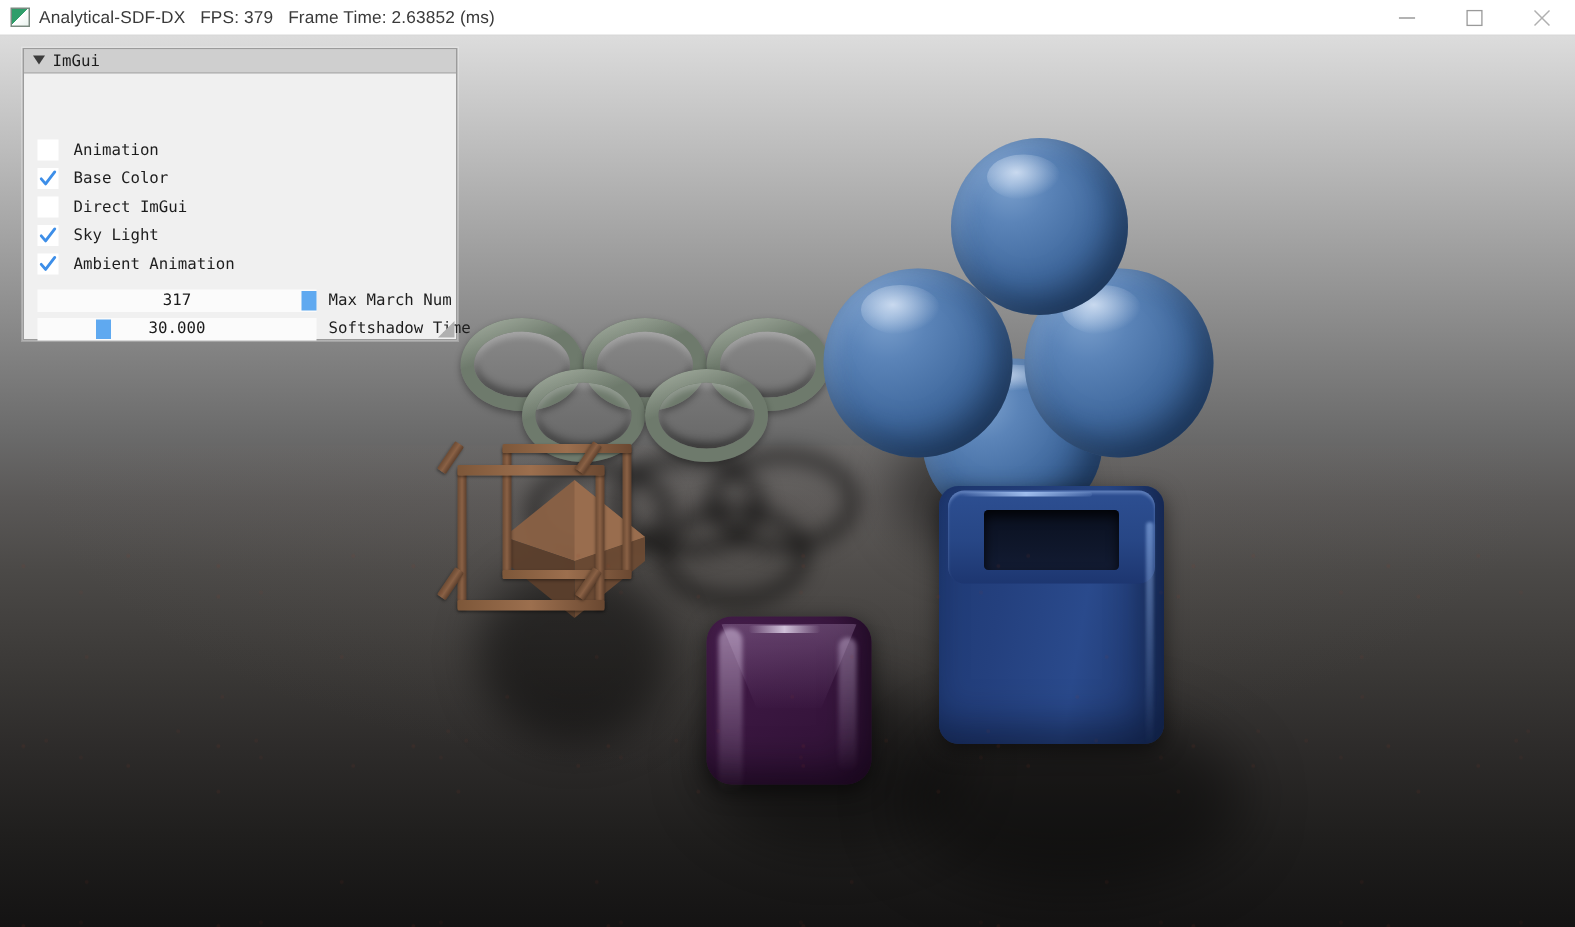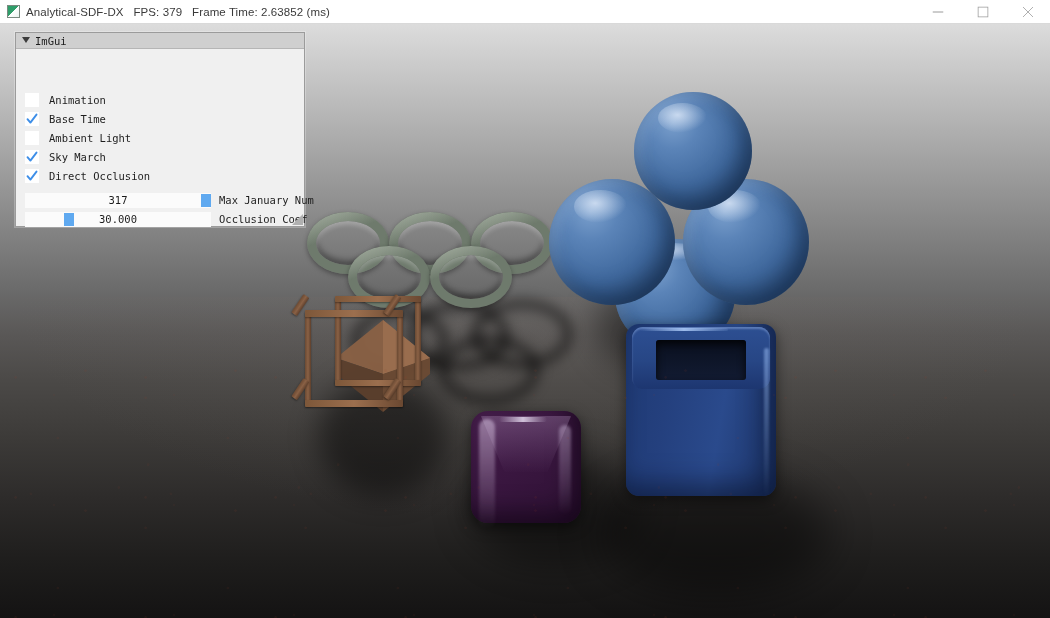--- a/index.html
+++ b/index.html
@@ -236,55 +236,55 @@
       <div class="cbrow" style="top:8px;">
         <div class="cbox"></div>
         <div class="cblabel">Animation</div>
       </div>
 
       <div class="cbrow" style="top:27px;">
         <div class="cbox"></div>
         <svg class="cmark" viewBox="0 0 12 14">
           <polyline points="1.5,7.2 4.4,10.6 10.5,2.6" fill="none" stroke="#3d8ee8" stroke-width="1.9" stroke-linecap="round" stroke-linejoin="round"></polyline>
         </svg>
-        <div class="cblabel">Base Time</div>
+        <div class="cblabel">Base Color</div>
       </div>
 
       <div class="cbrow" style="top:46px;">
         <div class="cbox"></div>
-        <div class="cblabel">Ambient Light</div>
+        <div class="cblabel">Direct ImGui</div>
       </div>
 
       <div class="cbrow" style="top:65px;">
         <div class="cbox"></div>
         <svg class="cmark" viewBox="0 0 12 14">
           <polyline points="1.5,7.2 4.4,10.6 10.5,2.6" fill="none" stroke="#3d8ee8" stroke-width="1.9" stroke-linecap="round" stroke-linejoin="round"></polyline>
         </svg>
-        <div class="cblabel">Sky March</div>
+        <div class="cblabel">Sky Light</div>
       </div>
 
       <div class="cbrow" style="top:84px;">
         <div class="cbox"></div>
         <svg class="cmark" viewBox="0 0 12 14">
           <polyline points="1.5,7.2 4.4,10.6 10.5,2.6" fill="none" stroke="#3d8ee8" stroke-width="1.9" stroke-linecap="round" stroke-linejoin="round"></polyline>
         </svg>
-        <div class="cblabel">Direct Occlusion</div>
+        <div class="cblabel">Ambient Animation</div>
       </div>
 
       <div class="sliderrow" style="top:108px;">
         <div class="strack"></div>
         <div class="sgrab" style="left:176px;"></div>
         <div class="sval">317</div>
-        <div class="slabel">Max January Num</div>
+        <div class="slabel">Max March Num</div>
       </div>
 
       <div class="sliderrow" style="top:127px;">
         <div class="strack"></div>
         <div class="sgrab" style="left:39px;"></div>
         <div class="sval">30.000</div>
-        <div class="slabel">Occlusion Coef</div>
+        <div class="slabel">Softshadow Time</div>
       </div>
 
     </div>
     <div id="resizegrip"></div>
   </div>
 
 </div>
 
 </body></html>

